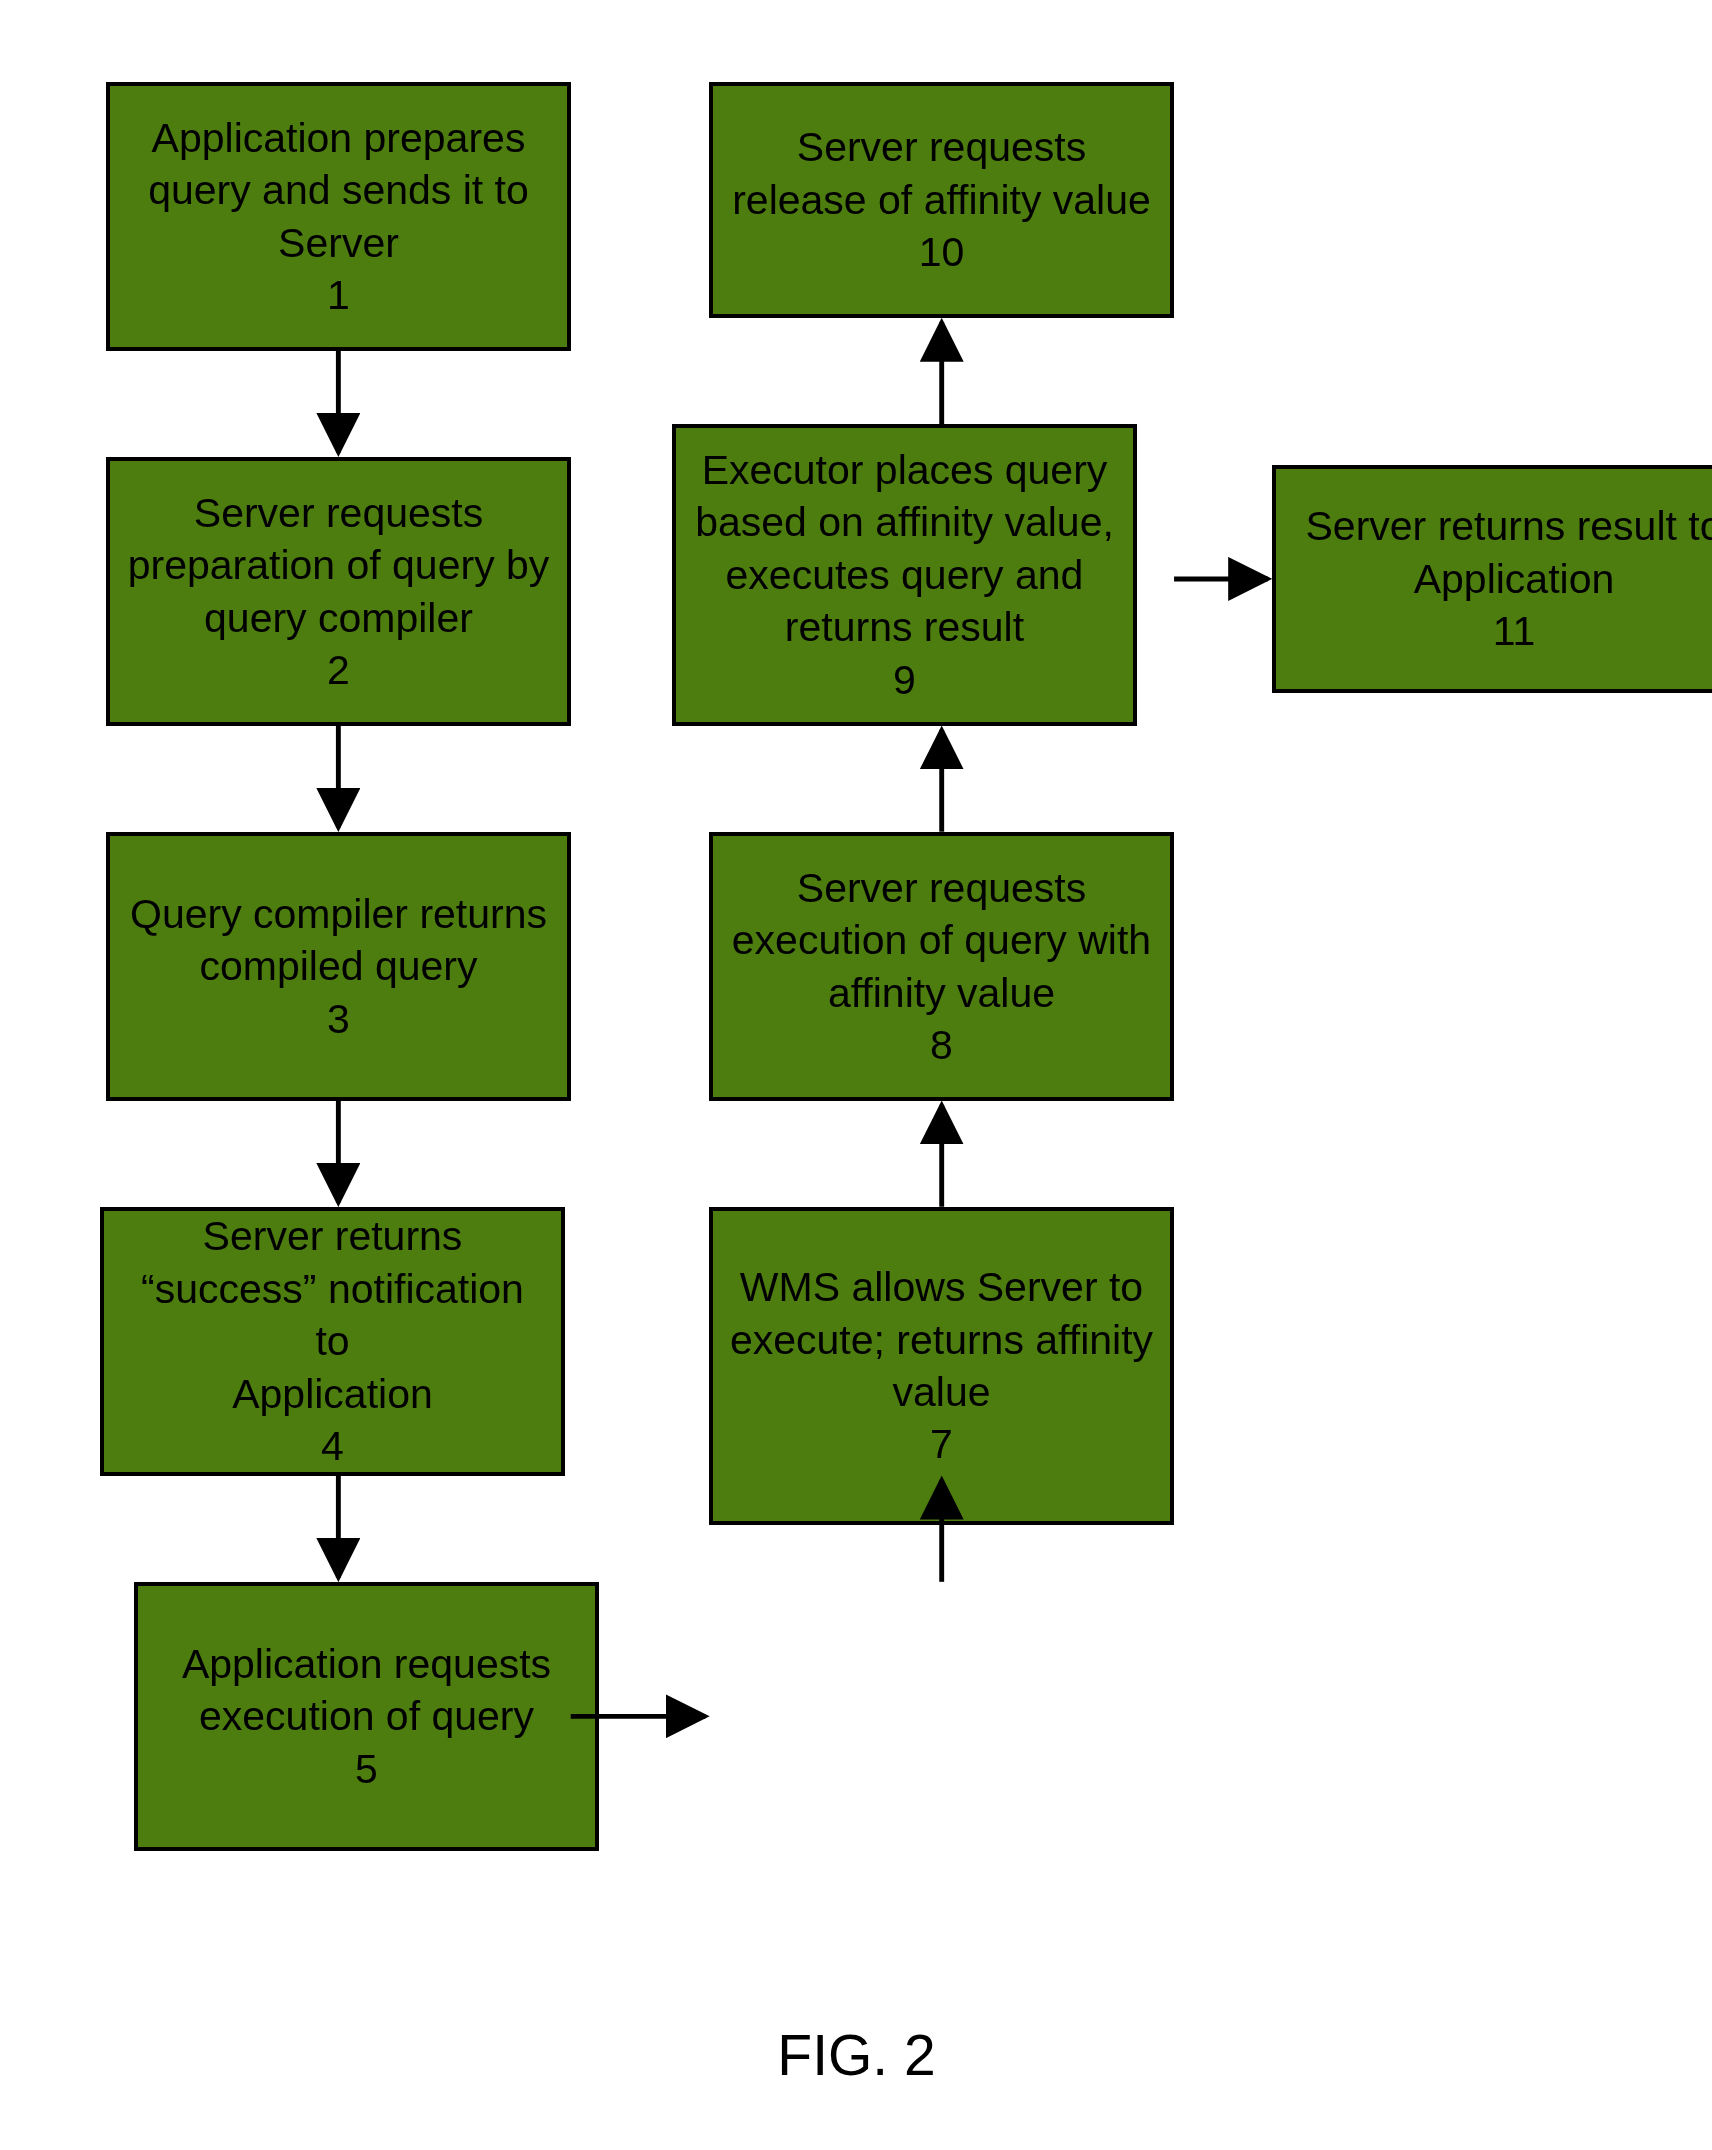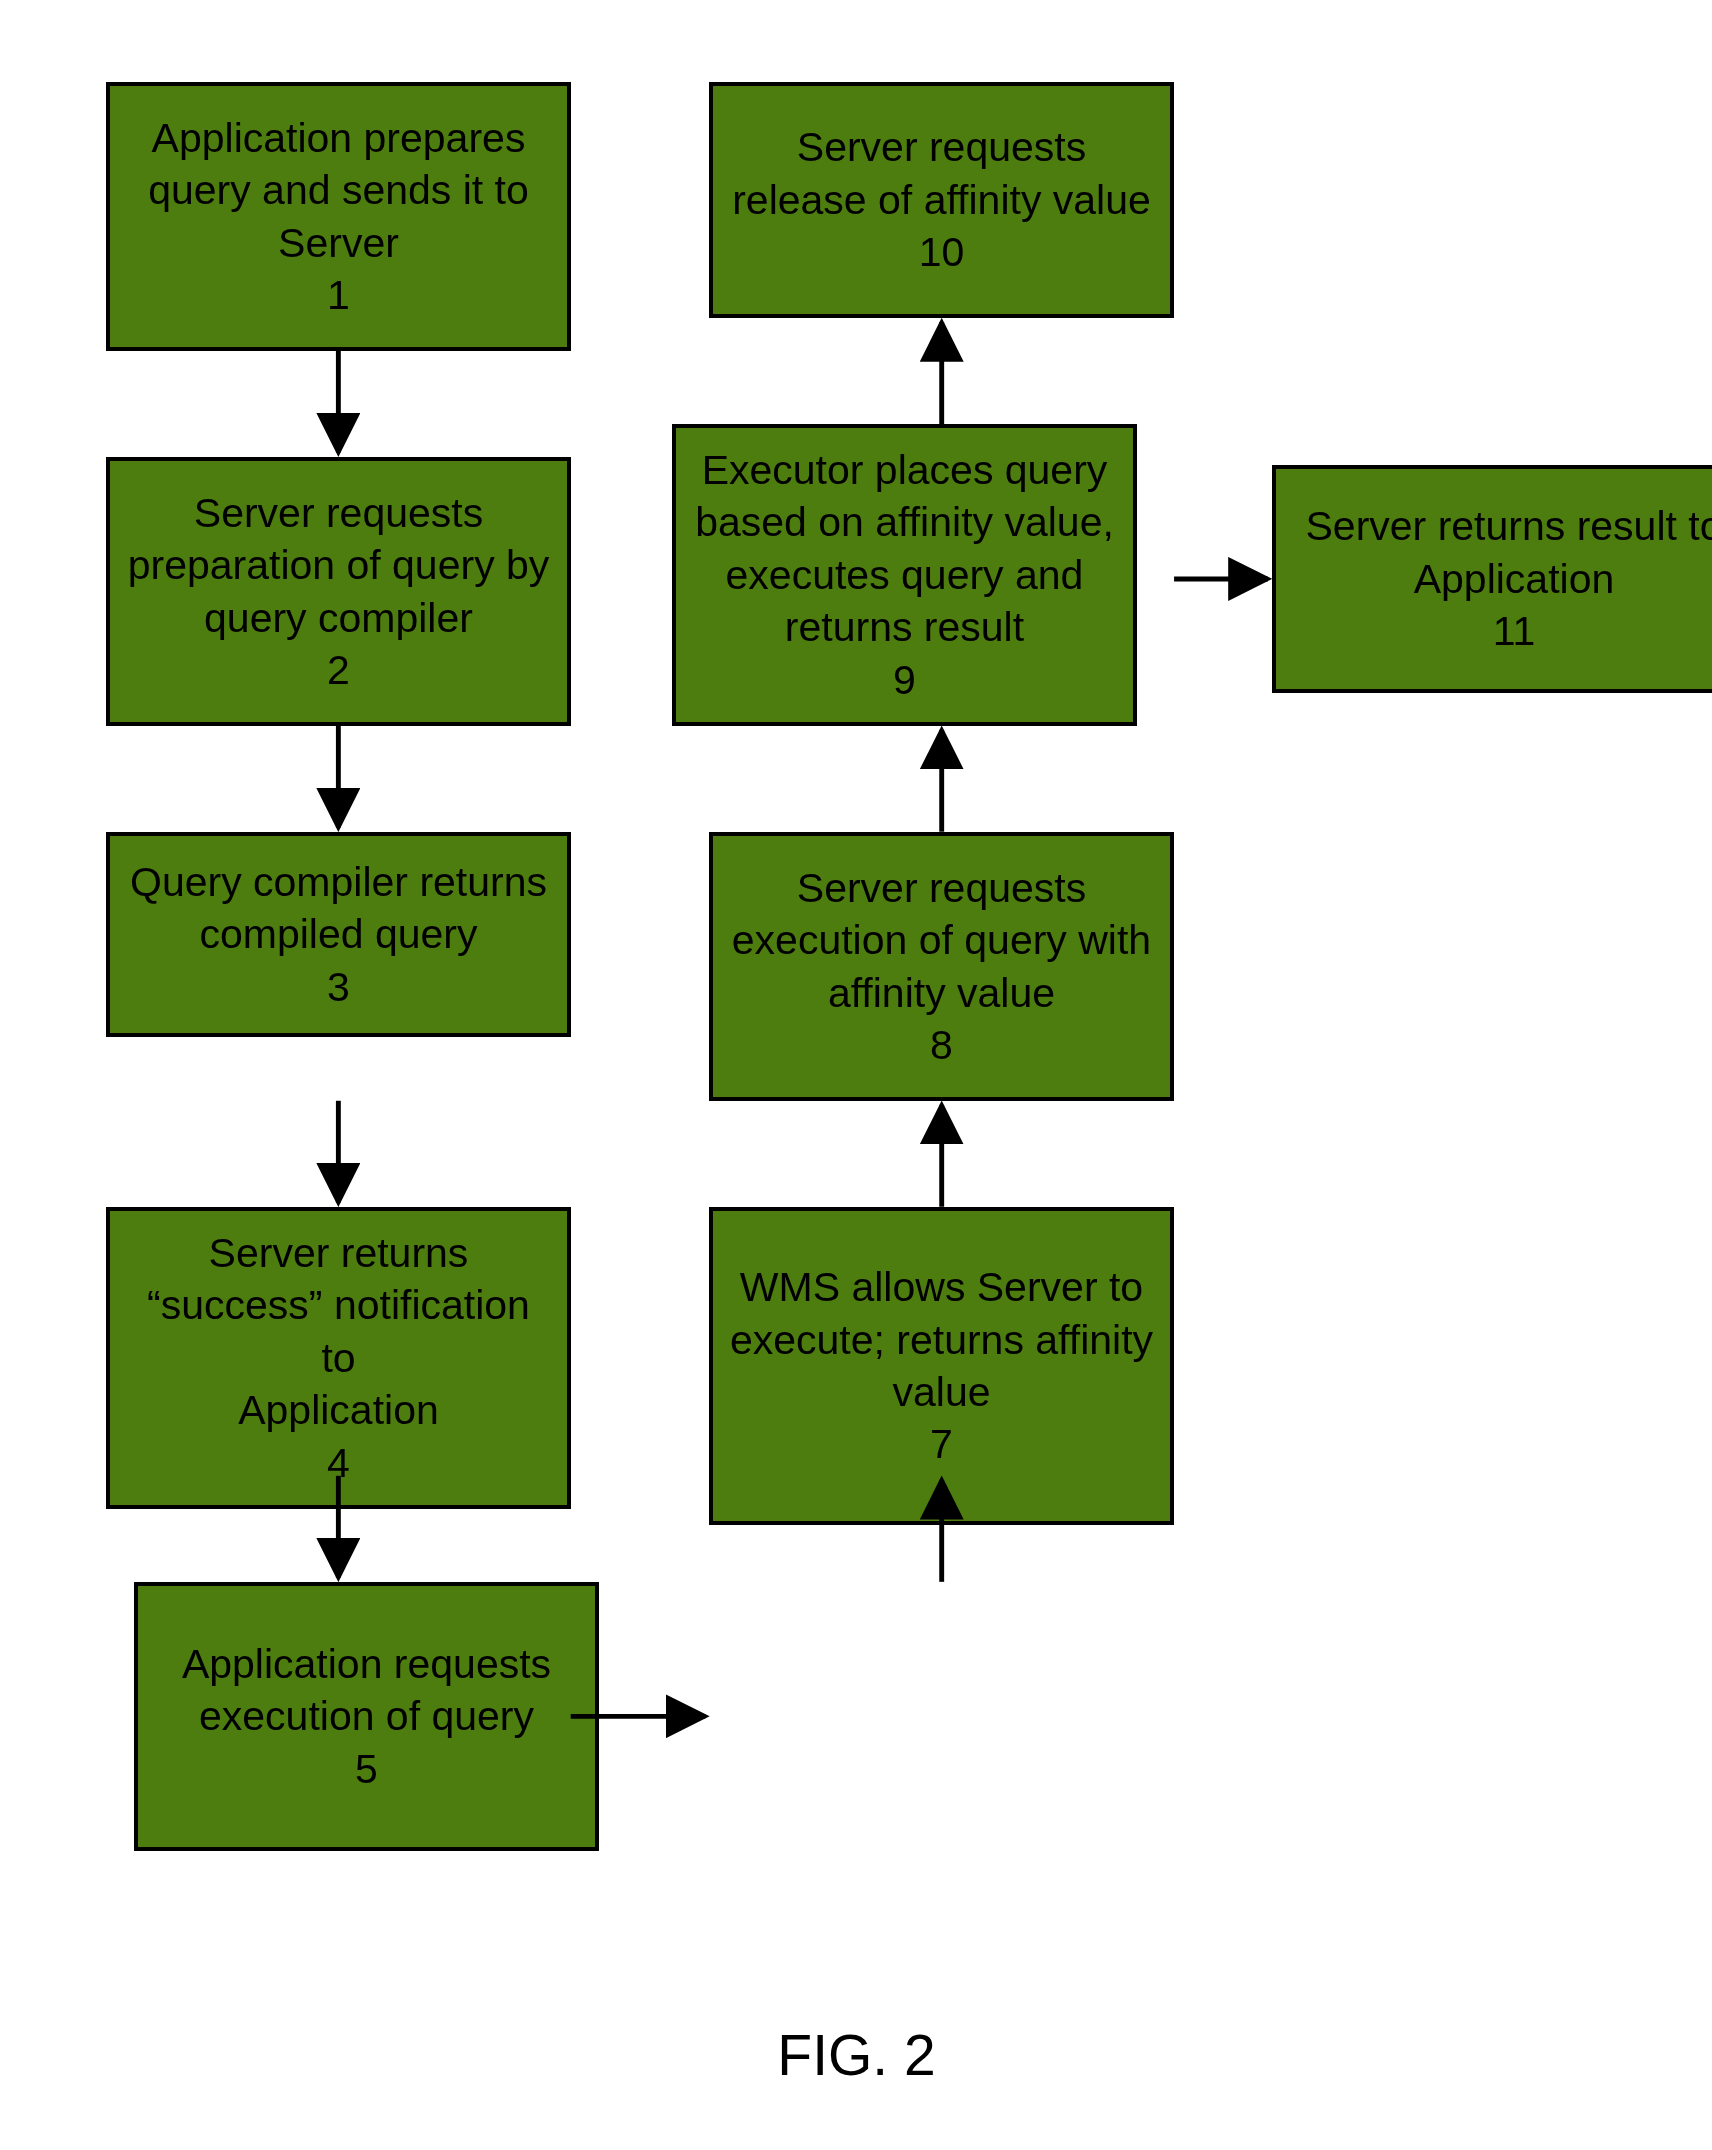--- a/index.html
+++ b/index.html
@@ -52,26 +52,26 @@
 query and sends it to
 Server
 1</span>
     </div>
   <div class="box" style="left:106px;  top:457px;  width:465px; height:269px;">
       <span class="label">Server requests
 preparation of query by
 query compiler
 2</span>
     </div>
-  <div class="box" style="left:106px;  top:832px; width:465px; height:205px;">
+  <div class="box" style="left:106px;  top:832px; width:465px; height:269px;">
       <span class="label">Query compiler returns
 compiled query
 3</span>
     </div>
-  <div class="box" style="left:106px;  top:1207px; width:465px; height:302px;">
+  <div class="box" style="left:100px;  top:1207px; width:465px; height:269px;">
       <span class="label">Server returns
 “success” notification to
 Application
 4</span>
     </div>
   <div class="box" style="left:106px;  top:1582px; width:465px; height:269px;margin-left:28px;">
       <span class="label">Application requests
 execution of query
 5</span>
     </div>

